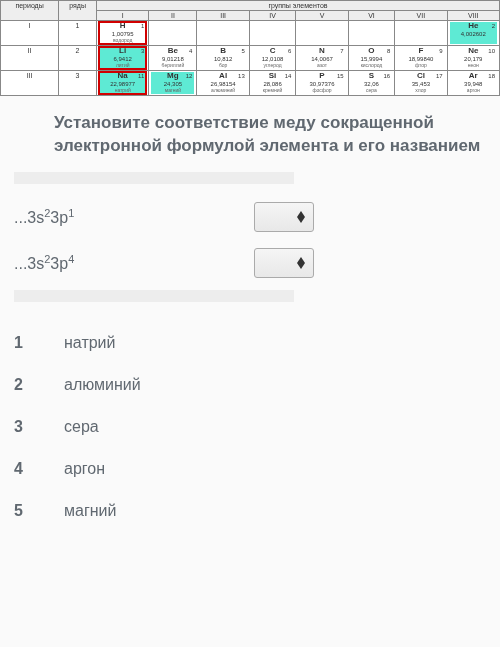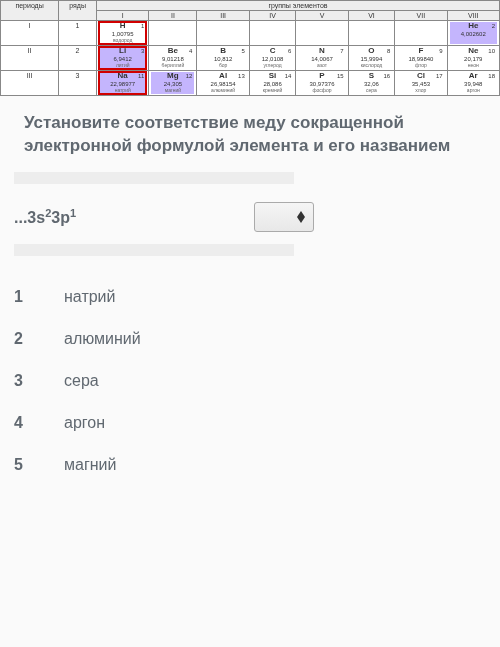--- a/index.html
+++ b/index.html
@@ -31,46 +31,46 @@
     height: 22px;
     position: relative;
     font-size: 6px;
     line-height: 1.1;
   }
   .cell .num { position: absolute; top: 1px; right: 2px; font-size: 6px; }
   .cell .sym { font-weight: bold; font-size: 8px; }
   .cell .mass { font-size: 6px; }
   .cell .name { font-size: 5px; color: #666; }
   .highlight { outline: 2px solid #d00000; outline-offset: -1px; }
-  .pink { background: #c4b5fd; }
+  .pink { background: #5eead4; }
   .group-title { font-size: 8px; background: #eee; }
 
   .question {
-    padding: 16px 14px 10px 24px;
+    padding: 16px 14px 10px 14px;
     font-size: 17px;
     font-weight: 600;
     color: #606870;
     line-height: 1.35;
+    margin-left: 40px;
   }
   .spacer-bar {
     height: 12px;
     background: #ededed;
     margin: 4px 14px 10px 14px;
     width: 280px;
   }
   .formula-row {
     display: flex;
     align-items: center;
     padding: 8px 14px;
     font-size: 16px;
     color: #606870;
   }
   .formula-text {
     width: 240px;
-    font-weight: bold;
   }
   .formula-text sup {
     font-size: 11px;
     vertical-align: super;
   }
   .dropdown {
     width: 60px;
     height: 30px;
     border: 1px solid #aaa;
     border-radius: 3px;
@@ -213,20 +213,33 @@
         <span class="arrows">
           <svg width="8" height="6">
             <polygon points="4,0 8,6 0,6" fill="#333"></polygon>
           </svg>
           <svg width="8" height="6">
             <polygon points="0,0 8,0 4,6" fill="#333"></polygon>
           </svg>
         </span>
       </div>
     </div>
+    <div class="formula-row">
+      <div class="formula-text">...3s<sup>2</sup>3p<sup>4</sup></div>
+      <div class="dropdown">
+        <span class="arrows">
+          <svg width="8" height="6">
+            <polygon points="4,0 8,6 0,6" fill="#333"></polygon>
+          </svg>
+          <svg width="8" height="6">
+            <polygon points="0,0 8,0 4,6" fill="#333"></polygon>
+          </svg>
+        </span>
+      </div>
+    </div>
   </div>
 
 <div class="spacer-bar"></div>
 
 <div class="answers" id="answers">
     <div class="ans-row">
       <div class="ans-num">1</div>
       <div class="ans-label">натрий</div>
     </div>
     <div class="ans-row">

